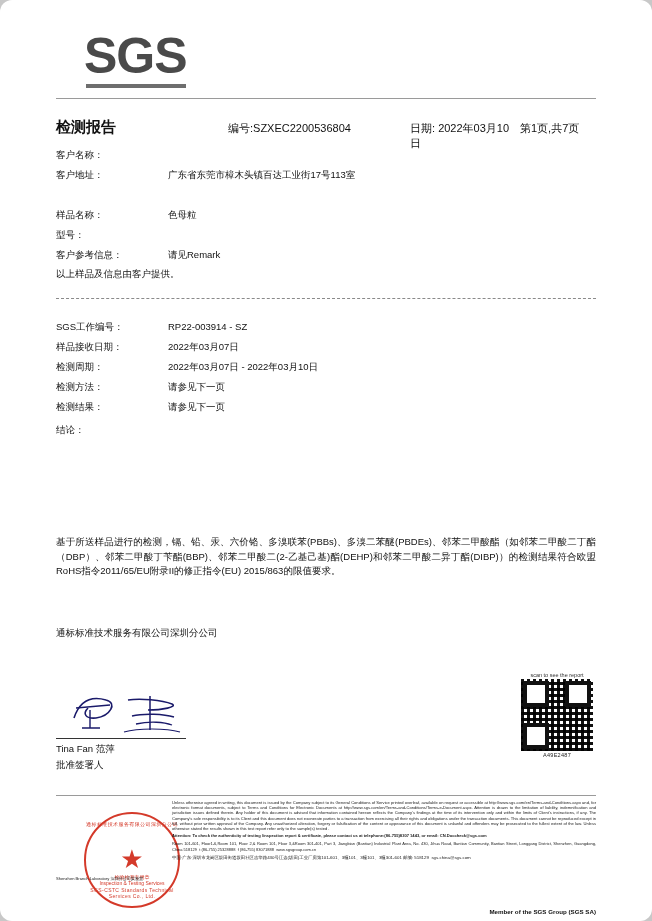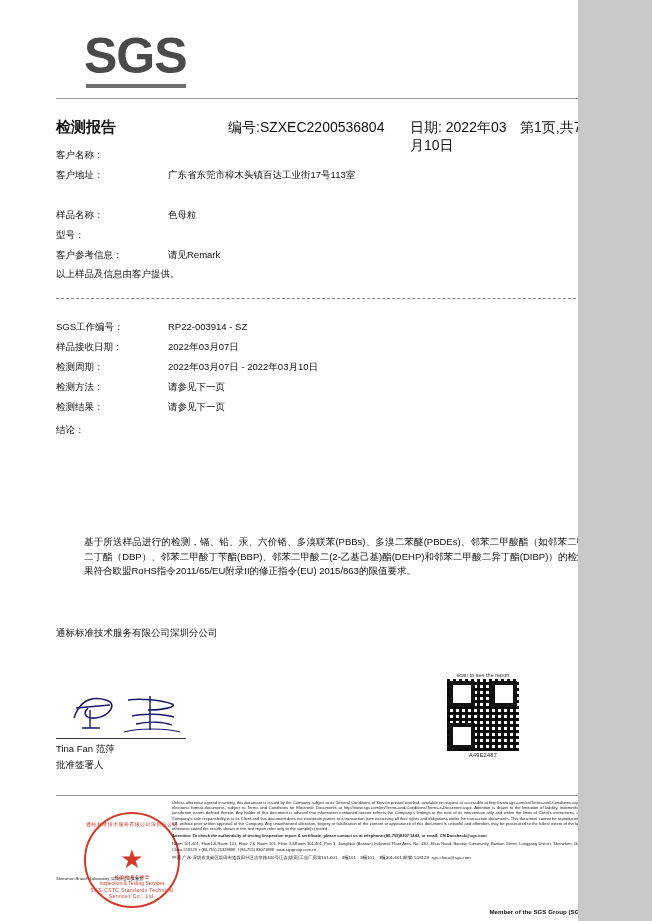--- a/index.html
+++ b/index.html
@@ -5,24 +5,25 @@
   html, body {
     margin: 0;
     padding: 0;
     background: #c8c8c8;
   }
   body {
     font-family: "Liberation Sans", sans-serif;
   }
   .page {
     position: relative;
-    width: 578px;
+    width: 652px;
     height: 921px;
     background: #ffffff;
     overflow: hidden;
+    border-radius: 12px;
   }
   
   .logo-wrap {
     position: absolute;
     left: 84px;
     top: 30px;
   }
   .logo-text {
     font-family: "Liberation Sans", sans-serif;
     font-weight: bold;
@@ -55,21 +56,21 @@
     display: flex;
     align-items: baseline;
   }
   .doc-title {
     font-size: 15px;
     font-weight: bold;
     color: #111;
     width: 172px;
   }
   .title-meta {
-    font-size: 14px;
+    font-size: 11px;
     color: #111;
   }
   .title-meta.mid { width: 182px; }
   .title-meta.right { width: 110px; }
   
   .fields {
     position: absolute;
     left: 56px;
     width: 540px;
     font-size: 9.5px;
@@ -100,21 +101,20 @@
   }
   .conclusion-row .label {
     width: 112px;
     flex: 0 0 112px;
   }
   .conclusion-row .value {
     flex: 1;
     text-align: justify;
     font-size: 9.5px;
     line-height: 14.5px;
-    margin-left: 28px;
   }
   .dash-rule {
     position: absolute;
     left: 56px;
     width: 540px;
     height: 0;
     border-top: 1px dashed #8a8a8a;
   }
   .dash1 { top: 298px; }
   

